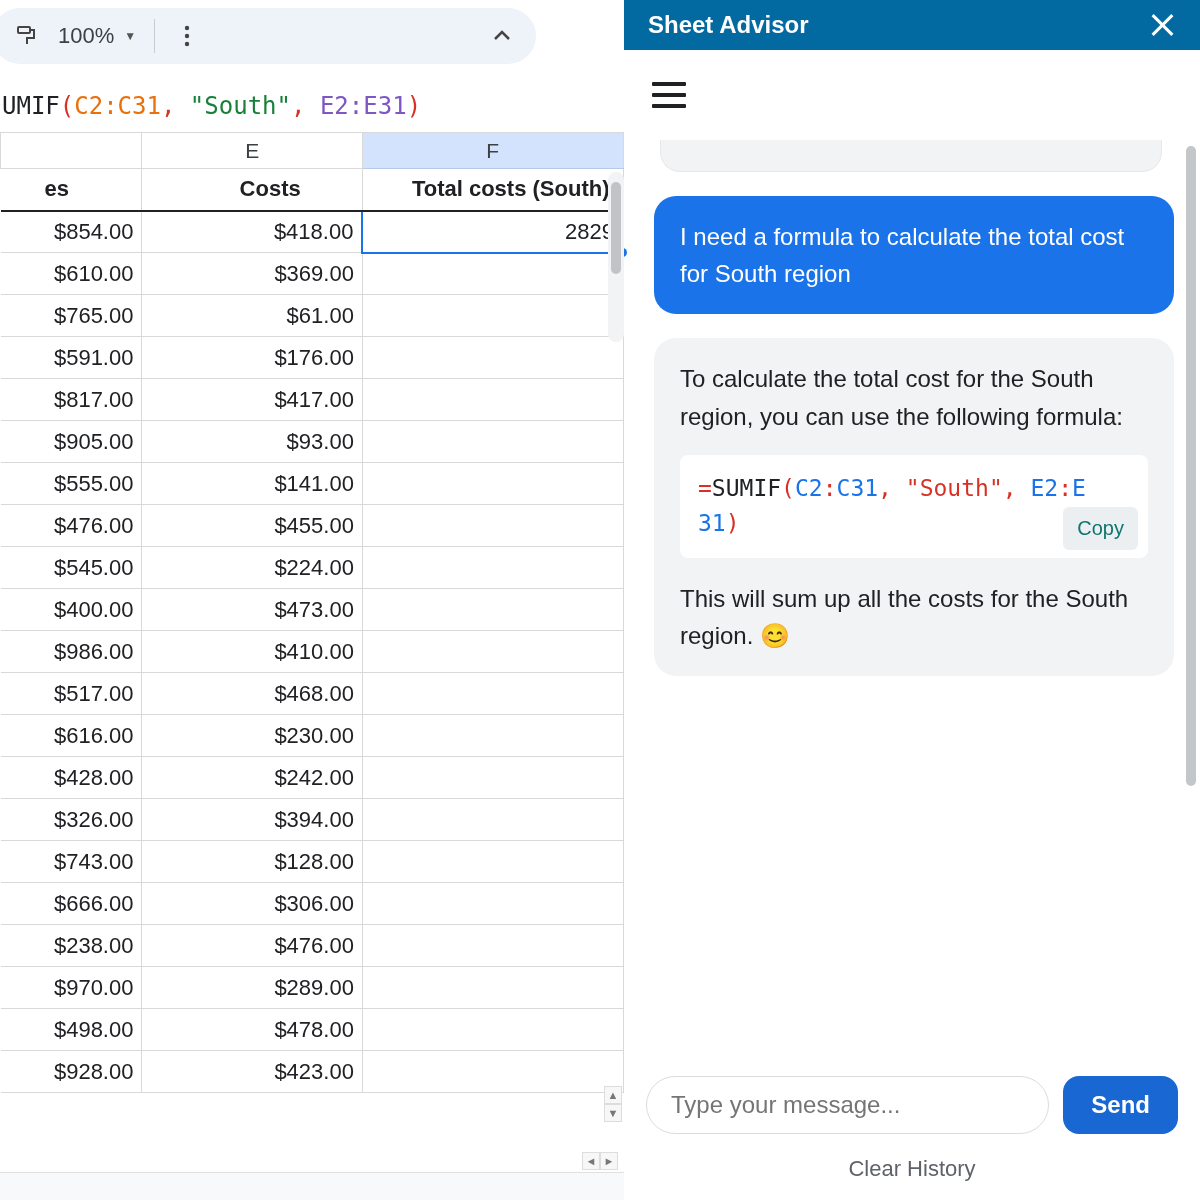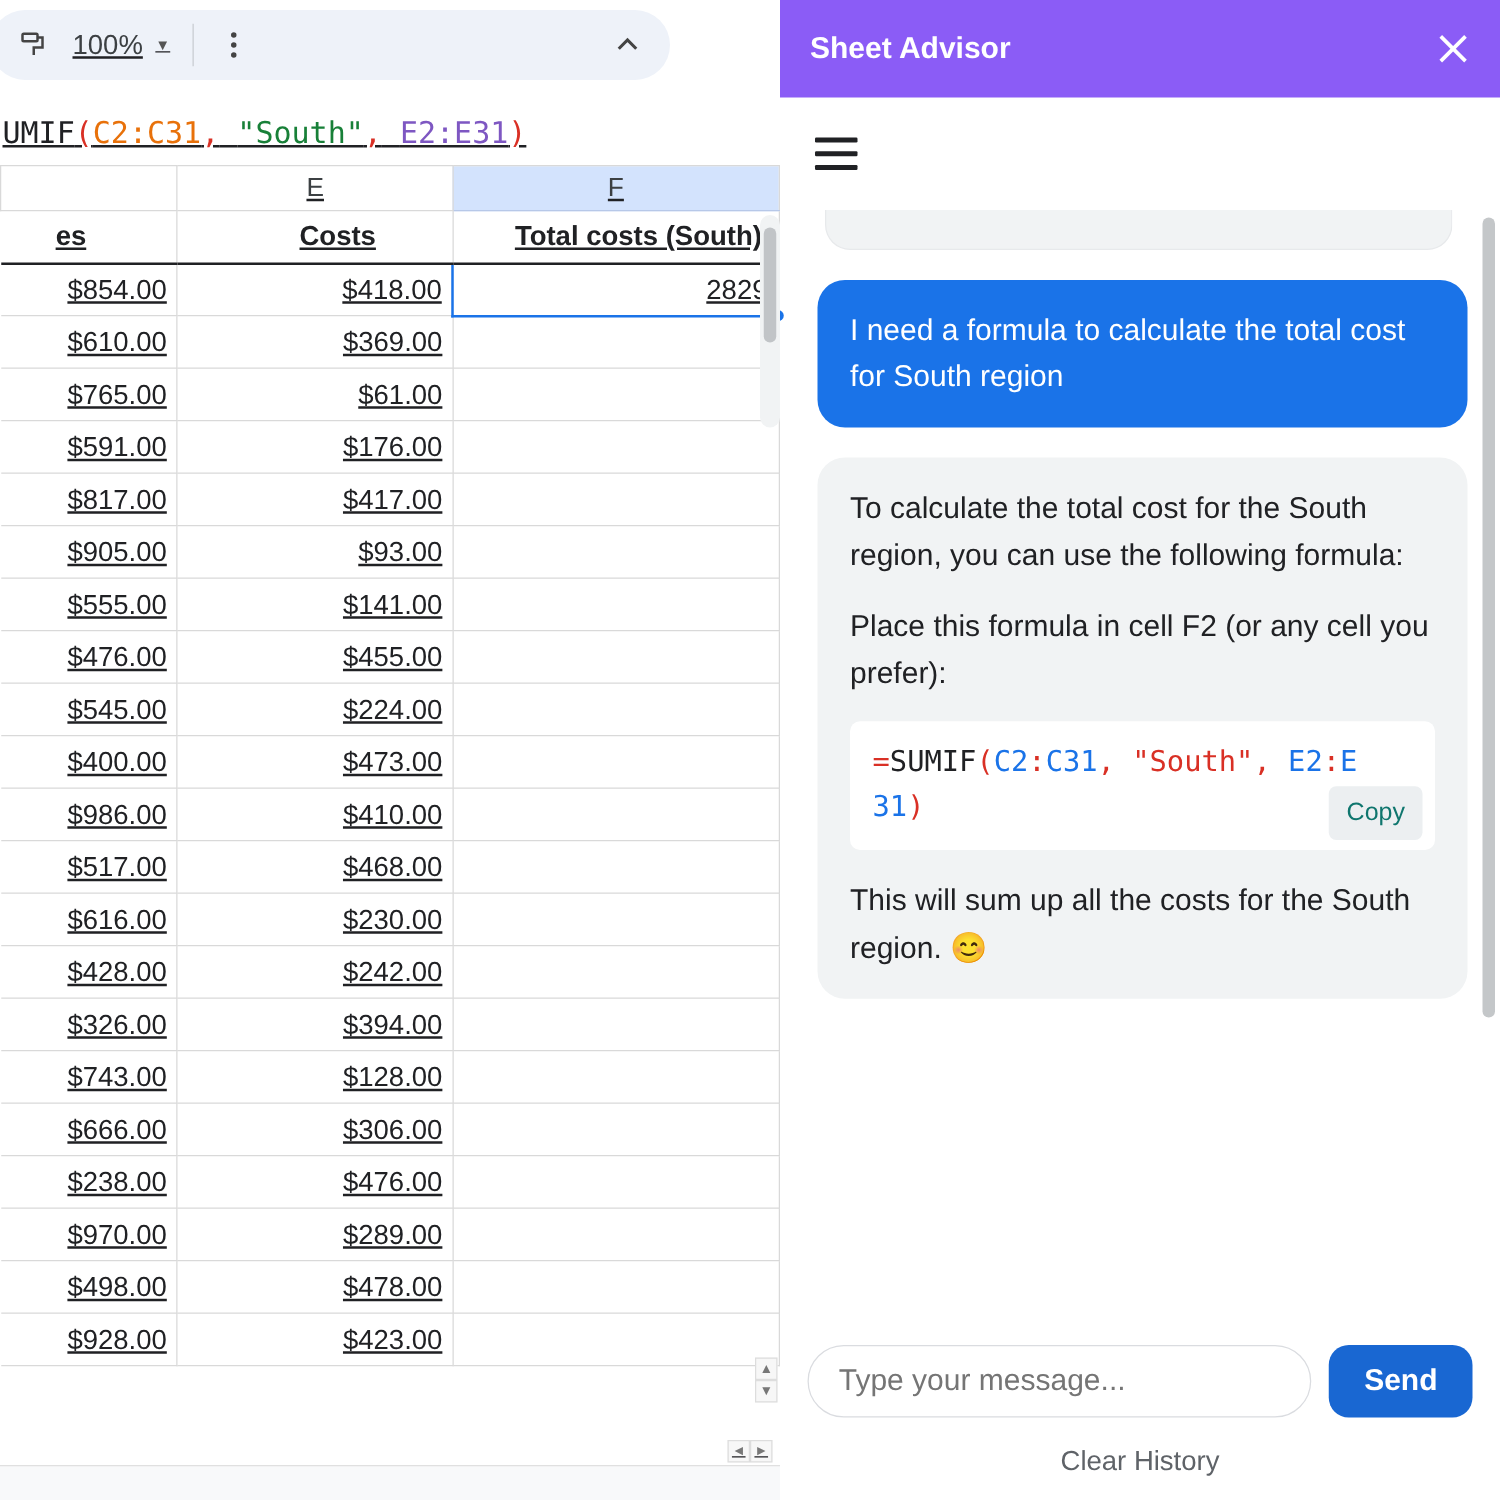--- a/index.html
+++ b/index.html
@@ -14,21 +14,20 @@
     display: flex;
   }
 
   
   .sheet-area {
     width: 717px;
     height: 100%;
     display: flex;
     flex-direction: column;
     position: relative;
-    text-decoration: underline;
   }
 
   
   .toolbar-wrap {
     padding: 8px 0 6px 0;
   }
   .toolbar {
     background: #eef2f9;
     border-radius: 36px;
     height: 56px;
@@ -152,22 +151,22 @@
   }
 
   
   .chat-panel {
     flex: 1;
     display: flex;
     flex-direction: column;
     background: #fff;
   }
   .chat-header {
-    height: 78px;
-    background: #8b5cf6;
+    height: 50px;
+    background: #0369a1;
     color: #fff;
     display: flex;
     align-items: center;
     justify-content: space-between;
     padding: 0 24px;
     font-size: 24px;
     font-weight: 600;
   }
   .close-x {
     width: 28px; height: 28px;
@@ -510,21 +509,20 @@
 
   <div class="chat-scroll">
     <div class="msg-peek"></div>
 
     <div class="bubble user">
       <span>I need a formula to calculate the total cost for South region</span>
     </div>
 
     <div class="bubble assistant">
       <p>To calculate the total cost for the South region, you can use the following formula:</p>
-      <p>Place this formula in cell F2 (or any cell you prefer):</p>
       <div class="code-block">
         <span class="c-punc">=</span><span class="c-fn">SUMIF</span><span class="c-punc">(</span><span class="c-rng">C2</span><span class="c-punc">:</span><span class="c-rng">C31</span><span class="c-punc">,</span> <span class="c-str">"South"</span><span class="c-punc">,</span> <span class="c-rng">E2</span><span class="c-punc">:</span><span class="c-rng">E<br>31</span><span class="c-punc">)</span>
         <div class="copy-btn">Copy</div>
       </div>
       <p>
         <span>This will sum up all the costs for the South region. </span><span>😊</span>
       </p>
     </div>
 
     <div class="chat-scrollbar">

